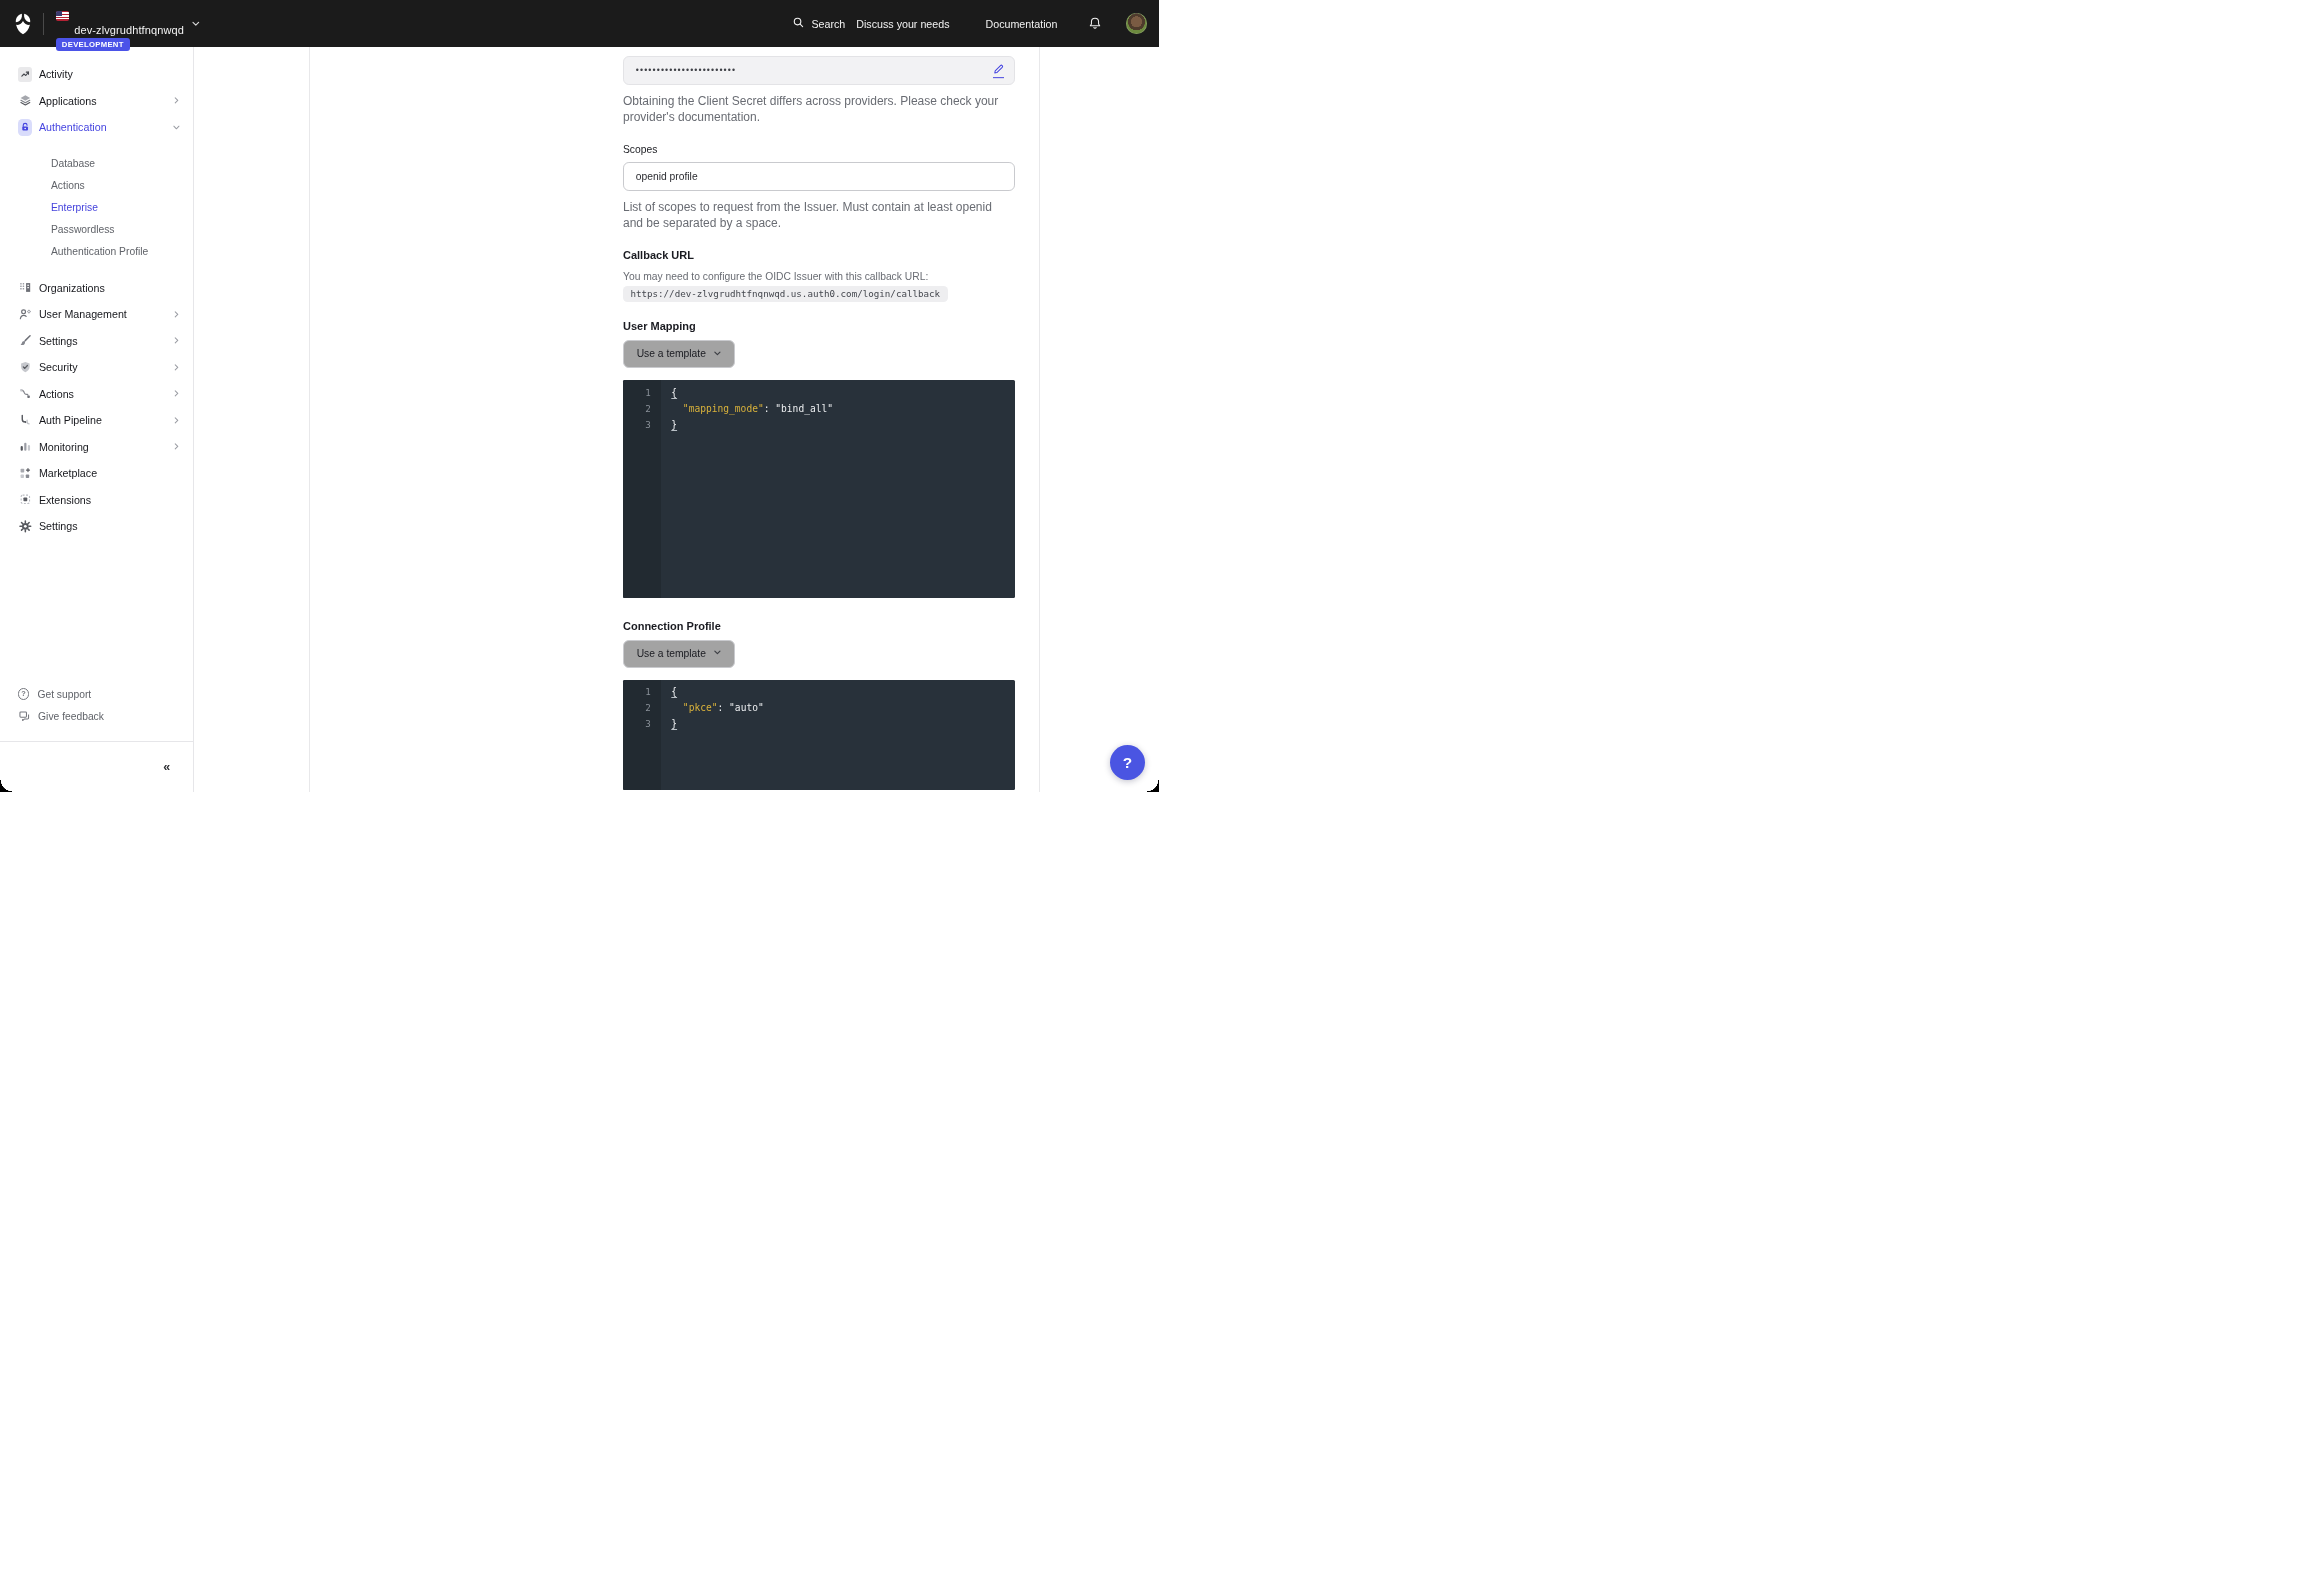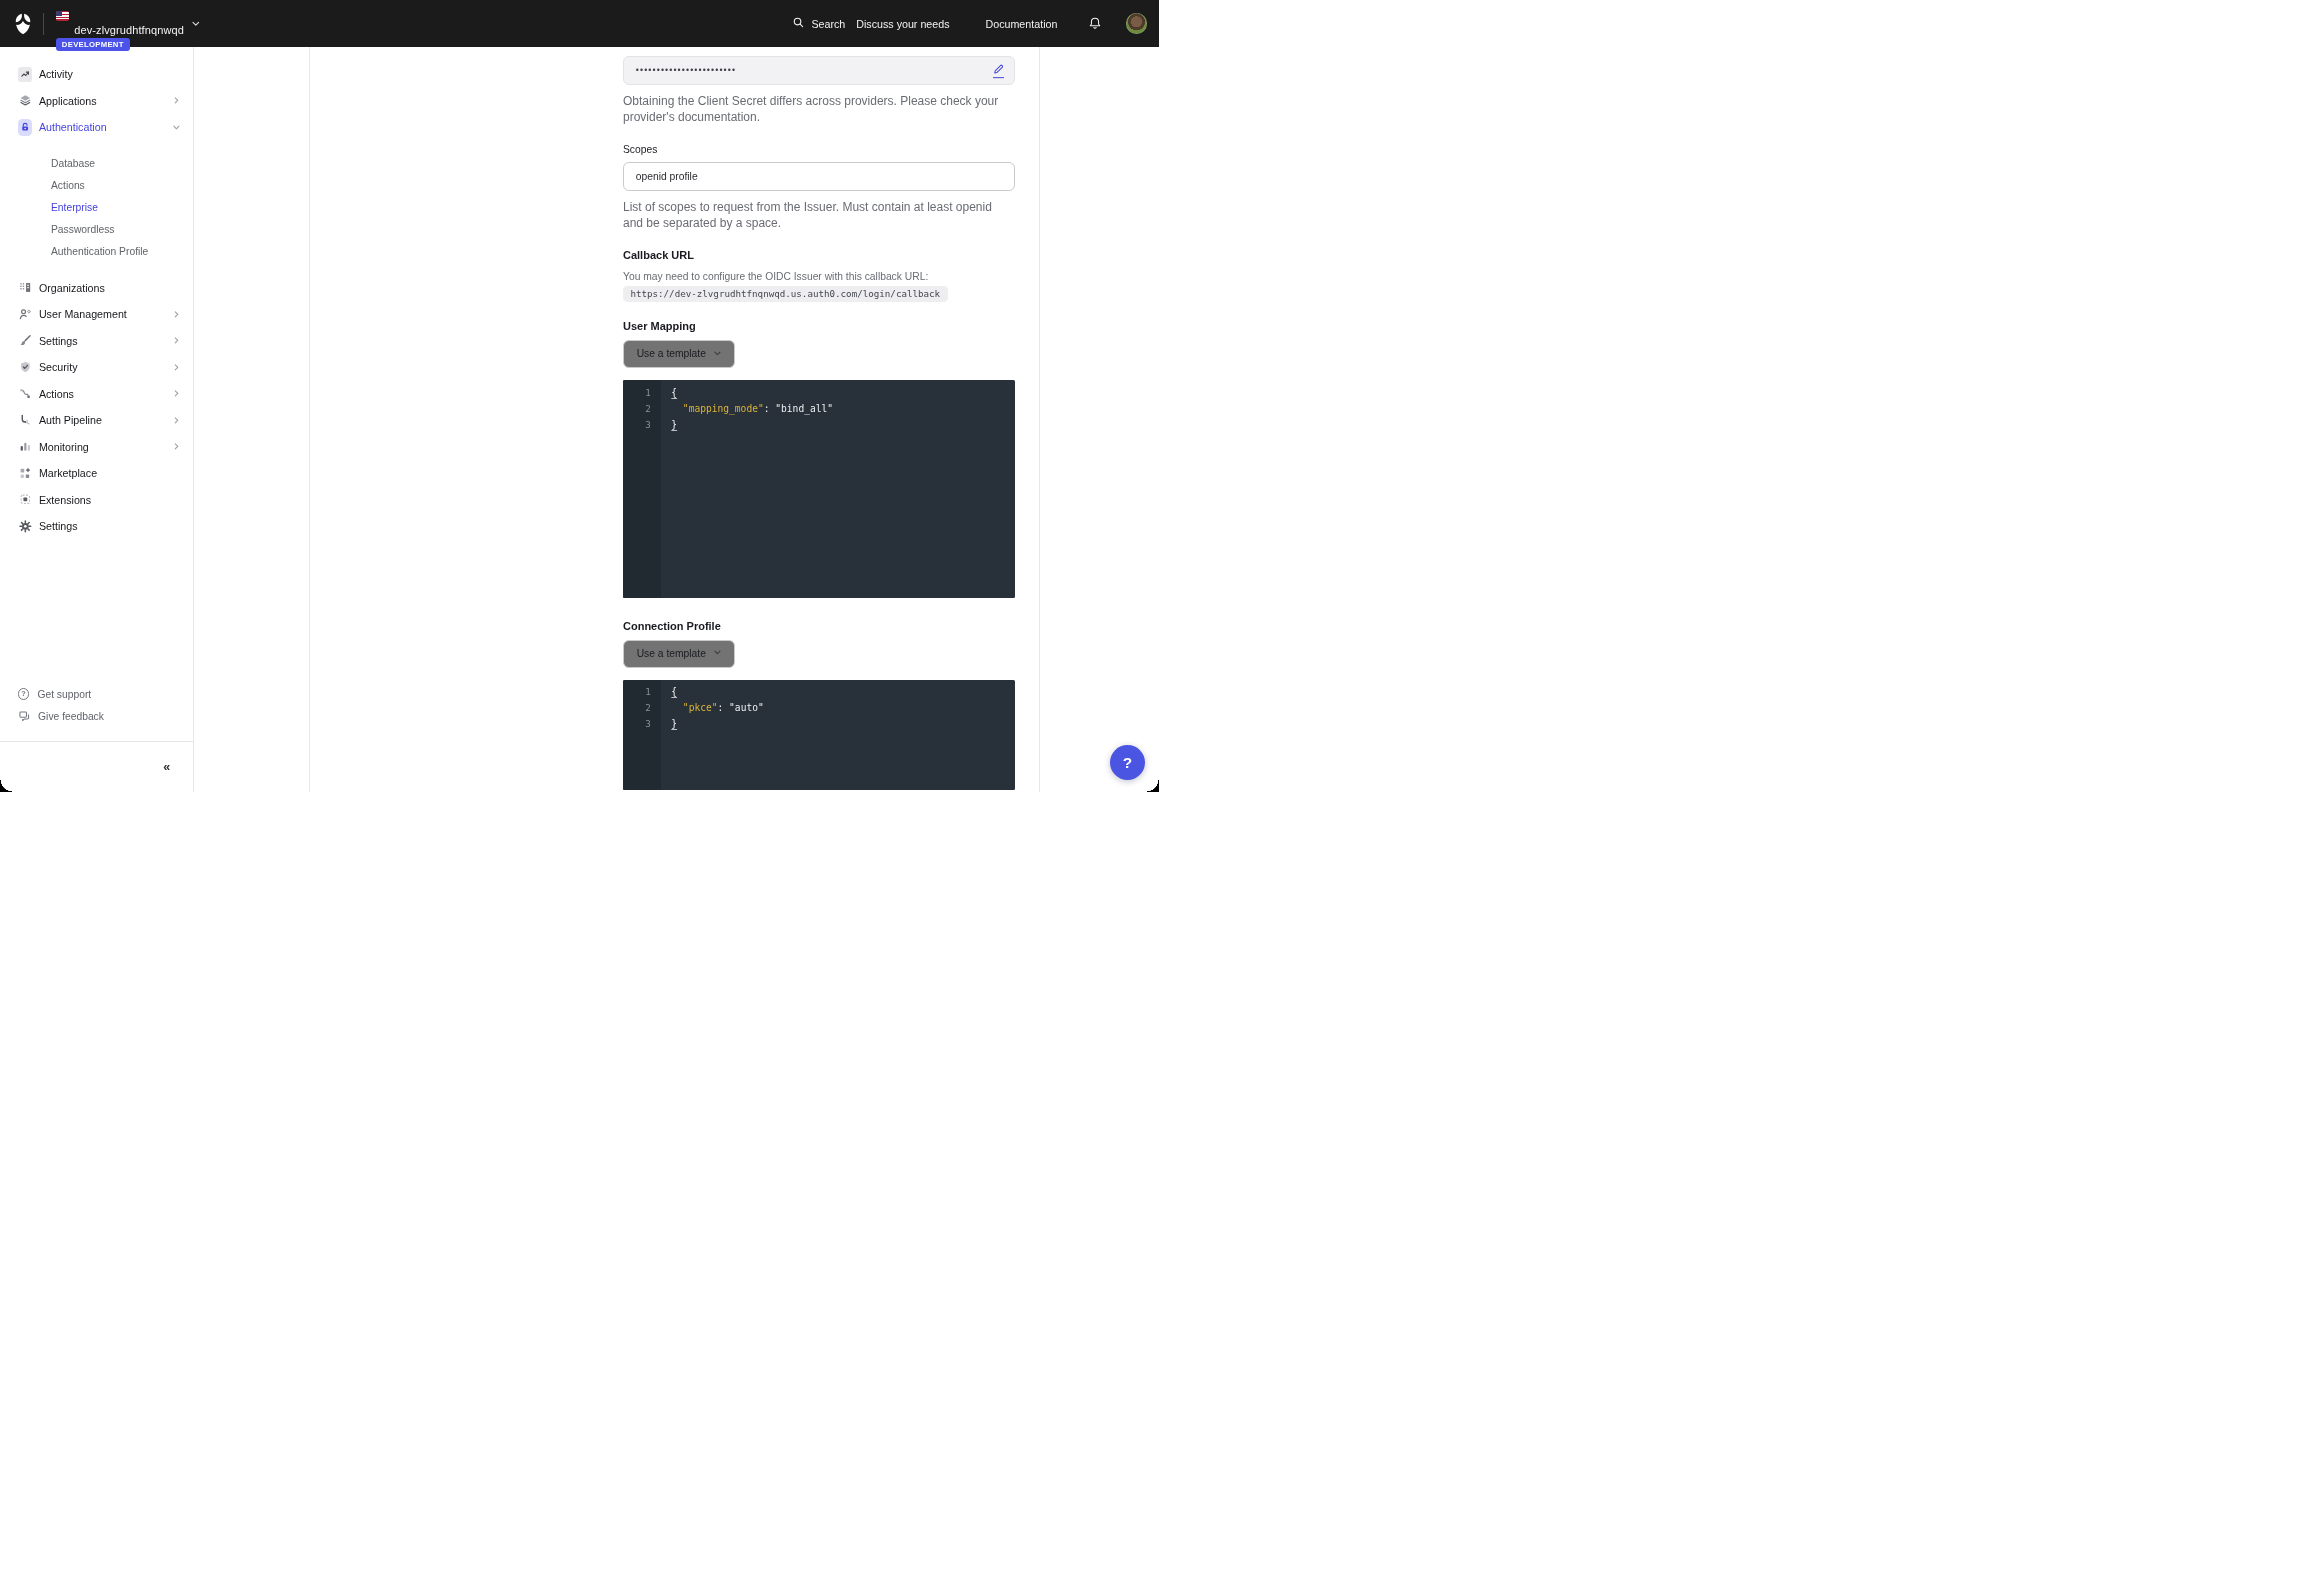--- a/index.html
+++ b/index.html
@@ -76,21 +76,21 @@
 
   .text-input{width:100%;height:29px;background:#fff;border:0.7px solid #C9CACE;border-radius:5.9px;
               box-sizing:border-box;padding:0 11.8px;font-size:10.3px;color:#2B2C31;
               font-family:"Liberation Sans",sans-serif;outline:none;}
   .mt23{margin-top:17px;} .mt24{margin-top:17.6px;} .mt28{margin-top:20.6px;}
   .cb-text{font-size:10.3px;color:#696C73;line-height:14.7px;margin-top:7.4px;}
   .code-chip{display:inline-block;margin-top:1.5px;background:#EEEEF0;border-radius:4.4px;
              font-family:"DejaVu Sans Mono",monospace;font-size:9.2px;color:#44474E;
              padding:2.2px 7.4px;line-height:11.8px;}
 
-  .tpl-btn{margin-top:5.9px;height:28px;width:112px;background:#737373;border:0.7px solid #C9CACE;
+  .tpl-btn{margin-top:5.9px;height:28px;width:112px;background:#a3a3a3;border:0.7px solid #C9CACE;
            border-radius:5.9px;display:flex;align-items:center;justify-content:center;gap:6.6px;
            font-size:10.3px;color:#1A1B21;cursor:pointer;box-sizing:border-box;}
 
   .editor{margin-top:12.5px;background:#28313A;border-radius:1.5px;overflow:hidden;display:flex;}
   .editor.h1{height:218px;} .editor.h2{height:110px;}
   .gutter{width:38px;background:#222A31;flex:0 0 auto;padding-top:4.4px;text-align:right;}
   .gutter div{font-family:"DejaVu Sans Mono",monospace;font-size:9.2px;line-height:16px;
               color:#8A9199;padding-right:10.3px;}
   .codearea{flex:1;padding:4.4px 0 0 10.3px;}
   .cl{font-family:"DejaVu Sans Mono",monospace;font-size:9.6px;line-height:16px;white-space:pre;color:#EDEFF1;}

